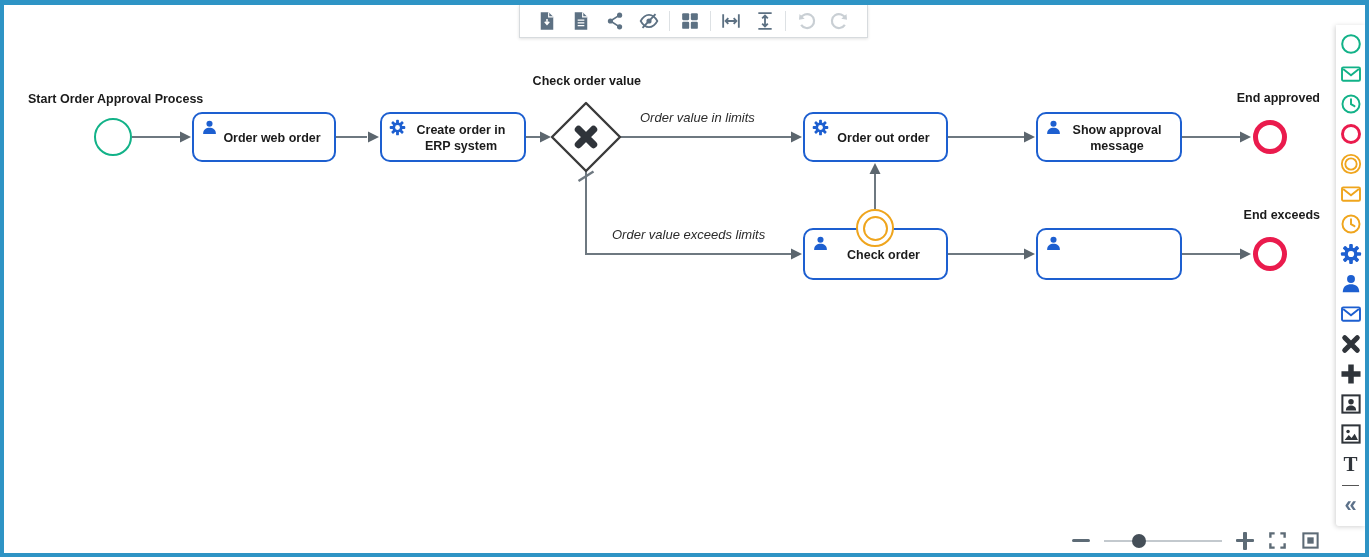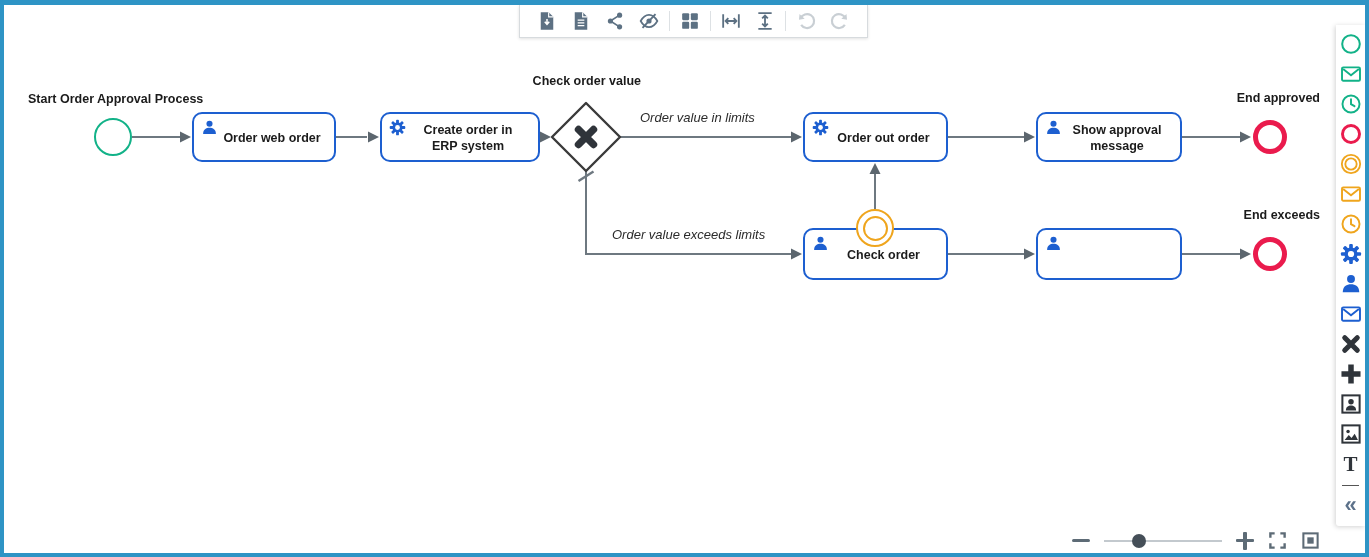--- a/index.html
+++ b/index.html
@@ -286,21 +286,21 @@
   <div class="boundary">
       <div class="inner"></div>
     </div>
 
   <div class="task" style="left:192px;top:112px;width:144px;height:50px">
     <svg class="ticon">
         <use href="#i-user"></use>
       </svg>
     <div class="tlabel">Order web order</div>
   </div>
-  <div class="task" style="left:380px;top:112px;width:160px;height:50px">
+  <div class="task" style="left:380px;top:112px;width:146px;height:50px">
     <svg class="ticon">
         <use href="#i-gear"></use>
       </svg>
     <div class="tlabel" style="max-width:106px">Create order in ERP system</div>
   </div>
   <div class="task" style="left:803px;top:112px;width:145px;height:50px">
     <svg class="ticon">
         <use href="#i-gear"></use>
       </svg>
     <div class="tlabel">Order out order</div>

